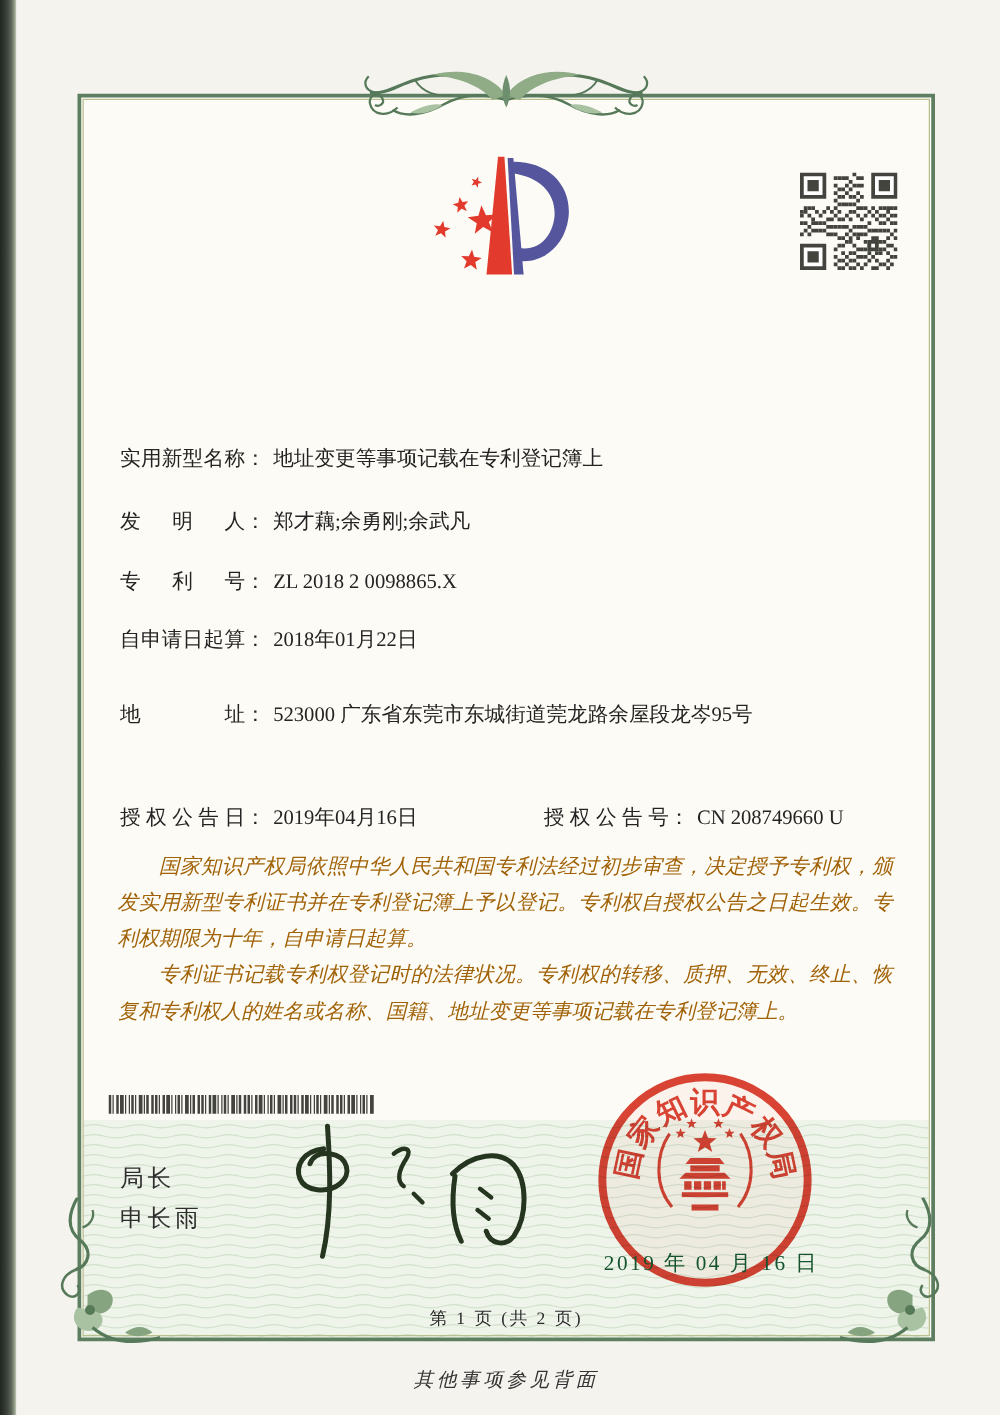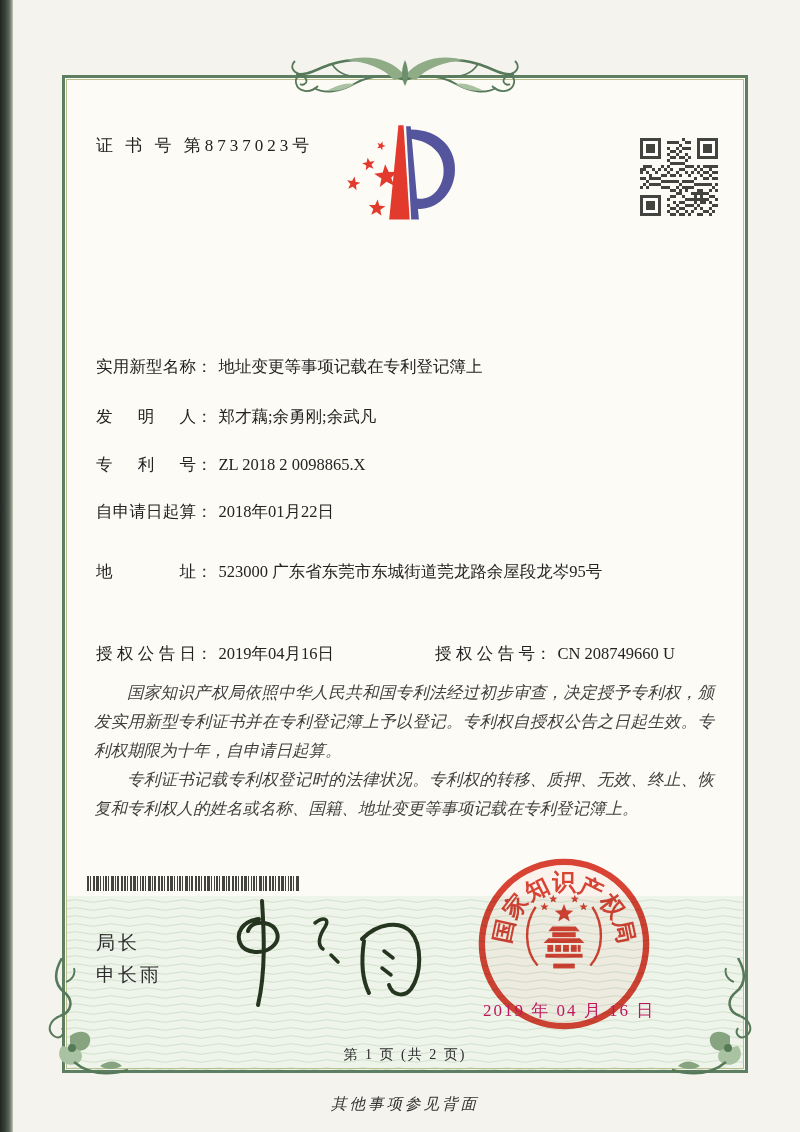--- a/index.html
+++ b/index.html
@@ -14,29 +14,29 @@
   .cert-no{position:absolute;left:96px;top:134px;font-size:17px;letter-spacing:4px;color:#222;z-index:2;}
   .logo{position:absolute;left:338px;top:116px;width:128px;height:120px;z-index:2;}
   .qr{position:absolute;left:640px;top:138px;width:78px;height:78px;z-index:2;}
   .title{position:absolute;left:0;top:252px;width:800px;text-align:center;font-size:38px;
          letter-spacing:14px;color:#2e2e2e;font-weight:600;z-index:2;}
   .frow{position:absolute;left:96px;font-size:16.5px;color:#232323;white-space:nowrap;z-index:2;}
   .fl{display:inline-block;width:100px;text-align:justify;text-align-last:justify;vertical-align:bottom;}
   .fv{margin-left:6px;}
   .grant2{position:absolute;left:339px;top:0;}
   .paras{position:absolute;left:94px;top:678px;width:620px;font-size:16.5px;line-height:29px;
-         font-style:italic;color:#404040;z-index:2;}
+         font-style:italic;color:#a16207;z-index:2;}
   .paras p{margin:0;text-indent:2em;text-align:justify;}
   .barcode{position:absolute;left:87px;top:876px;width:216px;height:15px;z-index:2;font-size:0;}
   .barcode span{display:inline-block;height:15px;background:#44443e;vertical-align:top;}
   .official{position:absolute;left:96px;font-family:"Liberation Sans","DejaVu Sans",sans-serif;
             font-size:19px;letter-spacing:3px;color:#2d2d2d;z-index:2;}
   .sig{position:absolute;left:212px;top:893px;width:235px;height:120px;z-index:2;}
   .seal{position:absolute;left:476px;top:856px;width:176px;height:176px;z-index:3;mix-blend-mode:multiply;opacity:.95;}
-  .seal-date{position:absolute;left:483px;top:999px;font-size:17px;letter-spacing:2px;color:#be185d;z-index:4;}
+  .seal-date{position:absolute;left:483px;top:999px;font-size:17px;letter-spacing:2px;color:#14532d;z-index:4;}
   .page-info{position:absolute;left:0;top:1046px;width:810px;text-align:center;font-size:14px;
              letter-spacing:2px;color:#2b2b2b;z-index:2;}
   .back-note{position:absolute;left:0;top:1094px;width:810px;text-align:center;font-size:15.5px;
              font-style:italic;letter-spacing:3px;color:#333;}
   .orn{position:absolute;z-index:7;pointer-events:none;}
   .orn-top{left:288px;top:48px;width:234px;height:54px;}
   .orn-bl{left:44px;top:958px;width:88px;height:122px;}
   .orn-br{left:668px;top:958px;width:88px;height:122px;transform:scaleX(-1);}
 </style>
 </head>
@@ -66,21 +66,20 @@
       <path d="M0 117 q9,-2.6 18,0 q9,2.6 18,0 q9,-2.6 18,0 q9,2.6 18,0 q9,-2.6 18,0 q9,2.6 18,0 q9,-2.6 18,0 q9,2.6 18,0 q9,-2.6 18,0 q9,2.6 18,0 q9,-2.6 18,0 q9,2.6 18,0 q9,-2.6 18,0 q9,2.6 18,0 q9,-2.6 18,0 q9,2.6 18,0 q9,-2.6 18,0 q9,2.6 18,0 q9,-2.6 18,0 q9,2.6 18,0 q9,-2.6 18,0 q9,2.6 18,0 q9,-2.6 18,0 q9,2.6 18,0 q9,-2.6 18,0 q9,2.6 18,0 q9,-2.6 18,0 q9,2.6 18,0 q9,-2.6 18,0 q9,2.6 18,0 q9,-2.6 18,0 q9,2.6 18,0 q9,-2.6 18,0 q9,2.6 18,0 q9,-2.6 18,0 q9,2.6 18,0 q9,-2.6 18,0 q9,2.6 18,0" fill="none" stroke="#d2e1cd" stroke-width="1"></path>
       <path d="M0 125 q9,-2.6 18,0 q9,2.6 18,0 q9,-2.6 18,0 q9,2.6 18,0 q9,-2.6 18,0 q9,2.6 18,0 q9,-2.6 18,0 q9,2.6 18,0 q9,-2.6 18,0 q9,2.6 18,0 q9,-2.6 18,0 q9,2.6 18,0 q9,-2.6 18,0 q9,2.6 18,0 q9,-2.6 18,0 q9,2.6 18,0 q9,-2.6 18,0 q9,2.6 18,0 q9,-2.6 18,0 q9,2.6 18,0 q9,-2.6 18,0 q9,2.6 18,0 q9,-2.6 18,0 q9,2.6 18,0 q9,-2.6 18,0 q9,2.6 18,0 q9,-2.6 18,0 q9,2.6 18,0 q9,-2.6 18,0 q9,2.6 18,0 q9,-2.6 18,0 q9,2.6 18,0 q9,-2.6 18,0 q9,2.6 18,0 q9,-2.6 18,0 q9,2.6 18,0 q9,-2.6 18,0 q9,2.6 18,0" fill="none" stroke="#d2e1cd" stroke-width="1"></path>
       <path d="M0 133 q9,-2.6 18,0 q9,2.6 18,0 q9,-2.6 18,0 q9,2.6 18,0 q9,-2.6 18,0 q9,2.6 18,0 q9,-2.6 18,0 q9,2.6 18,0 q9,-2.6 18,0 q9,2.6 18,0 q9,-2.6 18,0 q9,2.6 18,0 q9,-2.6 18,0 q9,2.6 18,0 q9,-2.6 18,0 q9,2.6 18,0 q9,-2.6 18,0 q9,2.6 18,0 q9,-2.6 18,0 q9,2.6 18,0 q9,-2.6 18,0 q9,2.6 18,0 q9,-2.6 18,0 q9,2.6 18,0 q9,-2.6 18,0 q9,2.6 18,0 q9,-2.6 18,0 q9,2.6 18,0 q9,-2.6 18,0 q9,2.6 18,0 q9,-2.6 18,0 q9,2.6 18,0 q9,-2.6 18,0 q9,2.6 18,0 q9,-2.6 18,0 q9,2.6 18,0 q9,-2.6 18,0 q9,2.6 18,0" fill="none" stroke="#d2e1cd" stroke-width="1"></path>
       <path d="M0 141 q9,-2.6 18,0 q9,2.6 18,0 q9,-2.6 18,0 q9,2.6 18,0 q9,-2.6 18,0 q9,2.6 18,0 q9,-2.6 18,0 q9,2.6 18,0 q9,-2.6 18,0 q9,2.6 18,0 q9,-2.6 18,0 q9,2.6 18,0 q9,-2.6 18,0 q9,2.6 18,0 q9,-2.6 18,0 q9,2.6 18,0 q9,-2.6 18,0 q9,2.6 18,0 q9,-2.6 18,0 q9,2.6 18,0 q9,-2.6 18,0 q9,2.6 18,0 q9,-2.6 18,0 q9,2.6 18,0 q9,-2.6 18,0 q9,2.6 18,0 q9,-2.6 18,0 q9,2.6 18,0 q9,-2.6 18,0 q9,2.6 18,0 q9,-2.6 18,0 q9,2.6 18,0 q9,-2.6 18,0 q9,2.6 18,0 q9,-2.6 18,0 q9,2.6 18,0 q9,-2.6 18,0 q9,2.6 18,0" fill="none" stroke="#d2e1cd" stroke-width="1"></path>
       <path d="M0 149 q9,-2.6 18,0 q9,2.6 18,0 q9,-2.6 18,0 q9,2.6 18,0 q9,-2.6 18,0 q9,2.6 18,0 q9,-2.6 18,0 q9,2.6 18,0 q9,-2.6 18,0 q9,2.6 18,0 q9,-2.6 18,0 q9,2.6 18,0 q9,-2.6 18,0 q9,2.6 18,0 q9,-2.6 18,0 q9,2.6 18,0 q9,-2.6 18,0 q9,2.6 18,0 q9,-2.6 18,0 q9,2.6 18,0 q9,-2.6 18,0 q9,2.6 18,0 q9,-2.6 18,0 q9,2.6 18,0 q9,-2.6 18,0 q9,2.6 18,0 q9,-2.6 18,0 q9,2.6 18,0 q9,-2.6 18,0 q9,2.6 18,0 q9,-2.6 18,0 q9,2.6 18,0 q9,-2.6 18,0 q9,2.6 18,0 q9,-2.6 18,0 q9,2.6 18,0 q9,-2.6 18,0 q9,2.6 18,0" fill="none" stroke="#d2e1cd" stroke-width="1"></path>
       <path d="M0 157 q9,-2.6 18,0 q9,2.6 18,0 q9,-2.6 18,0 q9,2.6 18,0 q9,-2.6 18,0 q9,2.6 18,0 q9,-2.6 18,0 q9,2.6 18,0 q9,-2.6 18,0 q9,2.6 18,0 q9,-2.6 18,0 q9,2.6 18,0 q9,-2.6 18,0 q9,2.6 18,0 q9,-2.6 18,0 q9,2.6 18,0 q9,-2.6 18,0 q9,2.6 18,0 q9,-2.6 18,0 q9,2.6 18,0 q9,-2.6 18,0 q9,2.6 18,0 q9,-2.6 18,0 q9,2.6 18,0 q9,-2.6 18,0 q9,2.6 18,0 q9,-2.6 18,0 q9,2.6 18,0 q9,-2.6 18,0 q9,2.6 18,0 q9,-2.6 18,0 q9,2.6 18,0 q9,-2.6 18,0 q9,2.6 18,0 q9,-2.6 18,0 q9,2.6 18,0 q9,-2.6 18,0 q9,2.6 18,0" fill="none" stroke="#d2e1cd" stroke-width="1"></path>
       <path d="M0 165 q9,-2.6 18,0 q9,2.6 18,0 q9,-2.6 18,0 q9,2.6 18,0 q9,-2.6 18,0 q9,2.6 18,0 q9,-2.6 18,0 q9,2.6 18,0 q9,-2.6 18,0 q9,2.6 18,0 q9,-2.6 18,0 q9,2.6 18,0 q9,-2.6 18,0 q9,2.6 18,0 q9,-2.6 18,0 q9,2.6 18,0 q9,-2.6 18,0 q9,2.6 18,0 q9,-2.6 18,0 q9,2.6 18,0 q9,-2.6 18,0 q9,2.6 18,0 q9,-2.6 18,0 q9,2.6 18,0 q9,-2.6 18,0 q9,2.6 18,0 q9,-2.6 18,0 q9,2.6 18,0 q9,-2.6 18,0 q9,2.6 18,0 q9,-2.6 18,0 q9,2.6 18,0 q9,-2.6 18,0 q9,2.6 18,0 q9,-2.6 18,0 q9,2.6 18,0 q9,-2.6 18,0 q9,2.6 18,0" fill="none" stroke="#d2e1cd" stroke-width="1"></path>
       <path d="M0 173 q9,-2.6 18,0 q9,2.6 18,0 q9,-2.6 18,0 q9,2.6 18,0 q9,-2.6 18,0 q9,2.6 18,0 q9,-2.6 18,0 q9,2.6 18,0 q9,-2.6 18,0 q9,2.6 18,0 q9,-2.6 18,0 q9,2.6 18,0 q9,-2.6 18,0 q9,2.6 18,0 q9,-2.6 18,0 q9,2.6 18,0 q9,-2.6 18,0 q9,2.6 18,0 q9,-2.6 18,0 q9,2.6 18,0 q9,-2.6 18,0 q9,2.6 18,0 q9,-2.6 18,0 q9,2.6 18,0 q9,-2.6 18,0 q9,2.6 18,0 q9,-2.6 18,0 q9,2.6 18,0 q9,-2.6 18,0 q9,2.6 18,0 q9,-2.6 18,0 q9,2.6 18,0 q9,-2.6 18,0 q9,2.6 18,0 q9,-2.6 18,0 q9,2.6 18,0 q9,-2.6 18,0 q9,2.6 18,0" fill="none" stroke="#d2e1cd" stroke-width="1"></path>
     </svg>
 
-  <div class="cert-no">证 书 号 第8737023号</div>
 
   <svg class="logo" id="logo" viewBox="0 0 125 115">
     <polygon points="59,8 64,8 70,100 50,100" fill="#e23b2e"></polygon>
     <polygon points="66.5,9 71,9 79,100 71.5,100" fill="#54559d"></polygon>
     <path fill="#54559d" d="M71,12 C100,12 117,32 114,56 C111,79 92,93 73,89 L74,79 C90,83 101,71 103,56 C105,38 93,24 70,21 Z"></path>
   <polygon points="16.2,58.1 17.1,63.0 21.9,64.0 17.6,66.4 18.1,71.3 14.5,67.9 10.0,69.9 12.1,65.4 8.8,61.7 13.7,62.4" fill="#e23b2e"></polygon>
       <polygon points="28.9,39.6 31.2,43.5 35.7,42.9 32.7,46.4 34.7,50.5 30.5,48.7 27.2,51.8 27.6,47.3 23.6,45.1 28.0,44.1" fill="#e23b2e"></polygon>
       <polygon points="43.5,23.8 43.6,26.9 46.5,28.2 43.5,29.2 43.2,32.3 41.4,29.8 38.3,30.5 40.1,27.9 38.5,25.2 41.5,26.2" fill="#e23b2e"></polygon>
       <polygon points="46.0,46.0 49.6,53.7 58.0,53.3 51.9,59.1 54.9,67.1 47.4,63.0 40.8,68.3 42.4,60.0 35.3,55.3 43.7,54.2" fill="#e23b2e"></polygon>
       <polygon points="38.7,80.5 40.3,86.3 46.3,87.1 41.3,90.4 42.4,96.3 37.7,92.6 32.4,95.4 34.5,89.8 30.2,85.7 36.2,85.9" fill="#e23b2e"></polygon>

